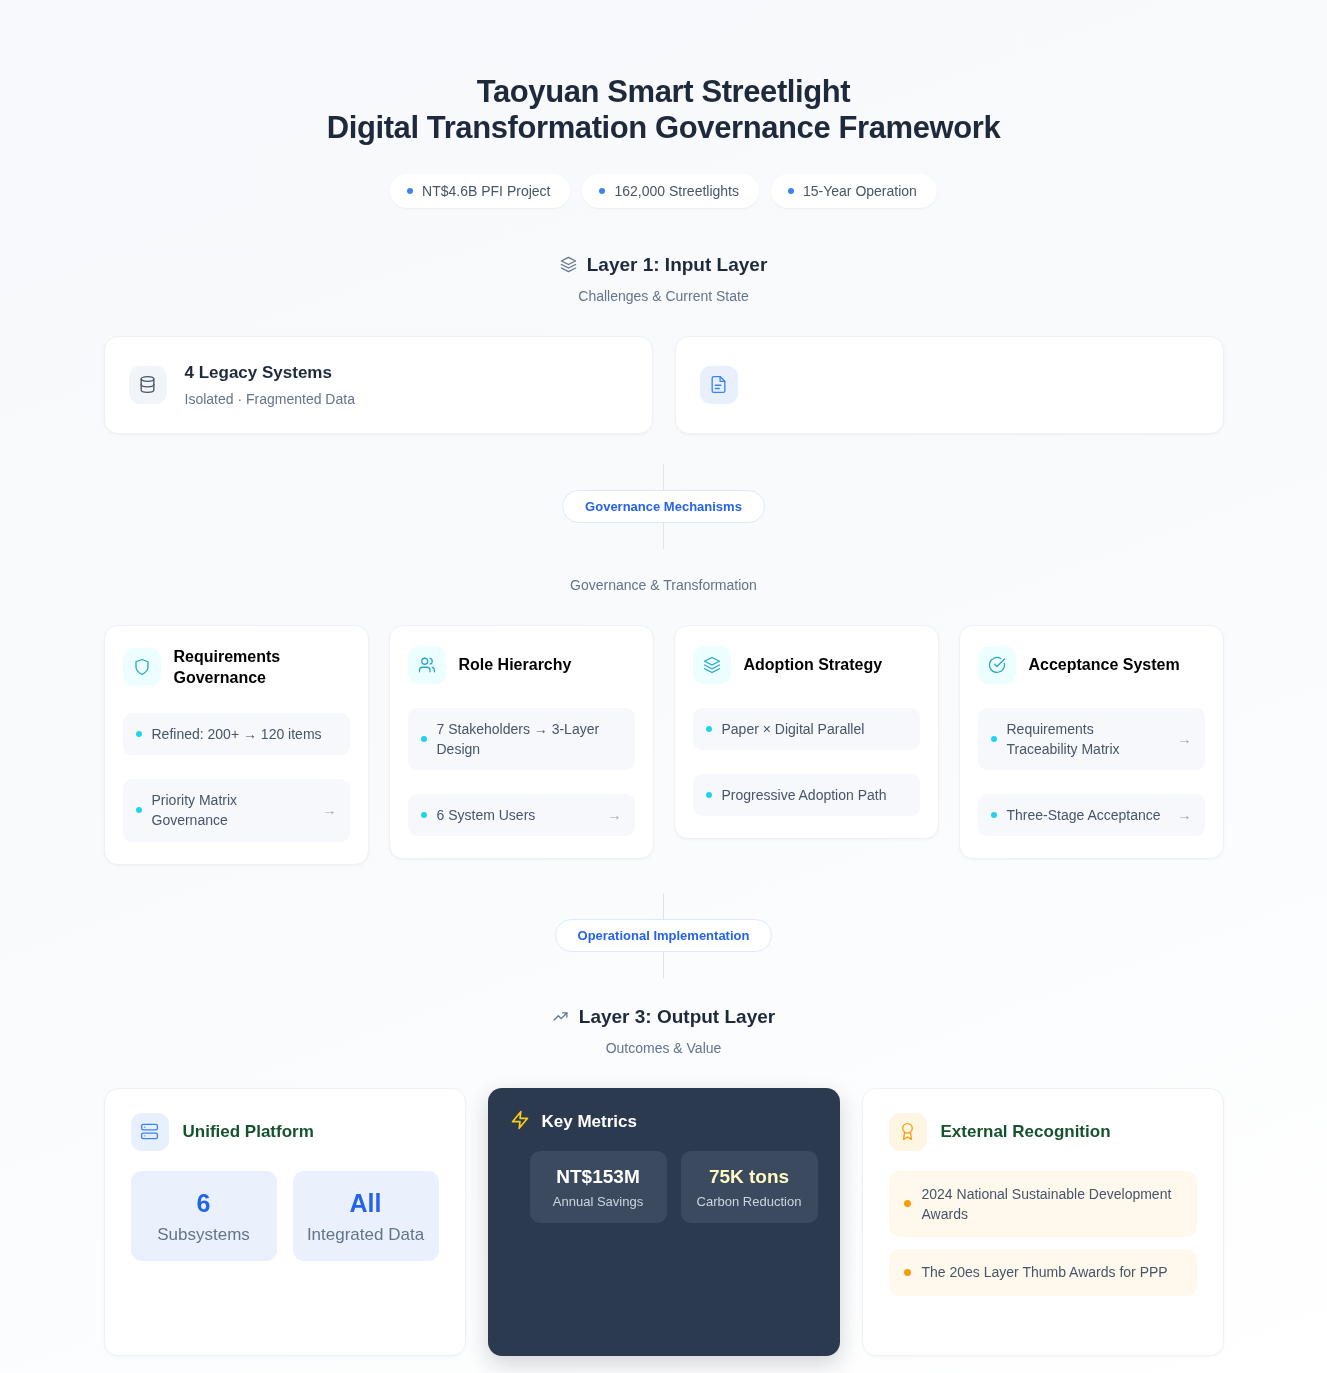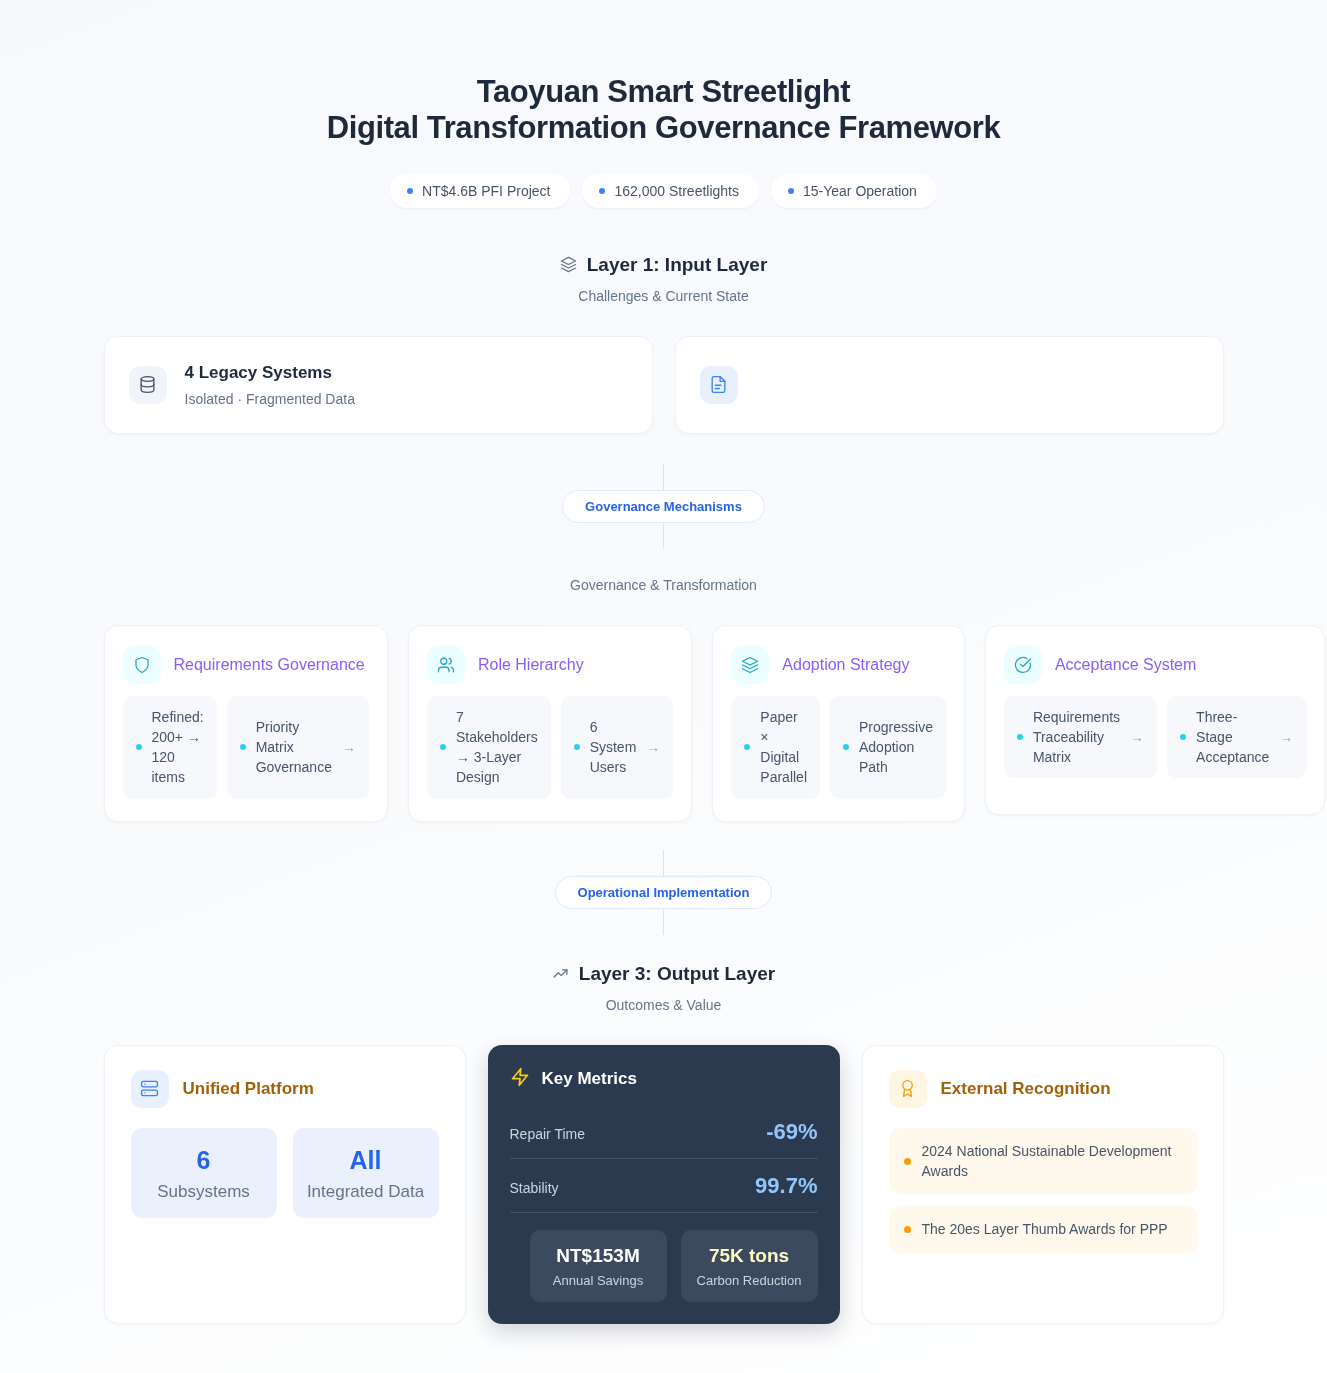--- a/index.html
+++ b/index.html
@@ -96,40 +96,40 @@
     font-size: 13px;
     font-weight: bold;
     border-radius: 999px;
     padding: 8px 22px;
   }
 
   
   .l2-row { display: flex; gap: 20px; margin-top: 32px; align-items: flex-start; }
   .l2-card { flex: 1; padding: 20px 18px 22px 18px; min-height: 190px; }
   .l2-head { display: flex; align-items: center; gap: 13px; }
-  .l2-title { font-size: 16px; font-weight: normal; color: #8b5cf6; line-height: 1.35; }
-  .l2-items { margin-top: 12px; display: flex; gap: 10px; }
+  .l2-title { font-size: 16px; font-weight: bold; color: #000000; line-height: 1.35; }
+  .l2-items { margin-top: 24px; display: flex; flex-direction: column; gap: 24px; }
   .l2-item {
     background: #f6f8fb;
     border-radius: 9px;
     padding: 11px 13px;
     display: flex; align-items: center; gap: 10px;
     font-size: 14px; color: #475569;
   }
   .l2-item .bdot {
     width: 6px; height: 6px; border-radius: 50%; background: #22d3ee; flex: none;
   }
   .l2-item .txt { flex: 1; line-height: 1.45; }
   .l2-item .arw { color: #94a3b8; font-size: 14px; flex: none; }
 
   
   .l3-row { display: flex; gap: 22px; margin-top: 32px; align-items: stretch; }
   .l3-side { flex: 1 1 0; padding: 24px 26px; min-height: 268px; }
   .l3-head { display: flex; align-items: center; gap: 14px; }
-  .l3-title { font-size: 17px; font-weight: bold; color: #a16207; }
+  .l3-title { font-size: 17px; font-weight: bold; color: #14532d; }
 
   .stat-row { margin-top: 20px; display: flex; gap: 16px; }
   .stat {
     flex: 1;
     background: #eaf1fd;
     border-radius: 11px;
     padding: 18px 10px 16px;
     text-align: center;
   }
   .stat .v { font-size: 25px; font-weight: bold; color: #2563eb; }
@@ -413,30 +413,20 @@
 
         <div class="metrics">
           <div class="m-head">
             <span>
               <svg width="20" height="20" viewBox="0 0 24 24" fill="none" stroke="#facc15" stroke-width="2" stroke-linecap="round" stroke-linejoin="round">
                 <polygon points="13 2 3 14 12 14 11 22 21 10 12 10 13 2"></polygon>
               </svg>
             </span>
             <span class="m-title">Key Metrics</span>
           </div>
-          <div class="m-rows">
-            <div class="m-row">
-              <span class="mk">Repair Time</span>
-              <span class="mv">-69%</span>
-            </div>
-            <div class="m-row">
-              <span class="mk">Stability</span>
-              <span class="mv">99.7%</span>
-            </div>
-          </div>
           <div class="m-tiles">
             <div class="m-tile">
               <div class="tv white">NT$153M</div>
               <div class="tk">Annual Savings</div>
             </div>
             <div class="m-tile">
               <div class="tv green">75K tons</div>
               <div class="tk">Carbon Reduction</div>
             </div>
           </div>

